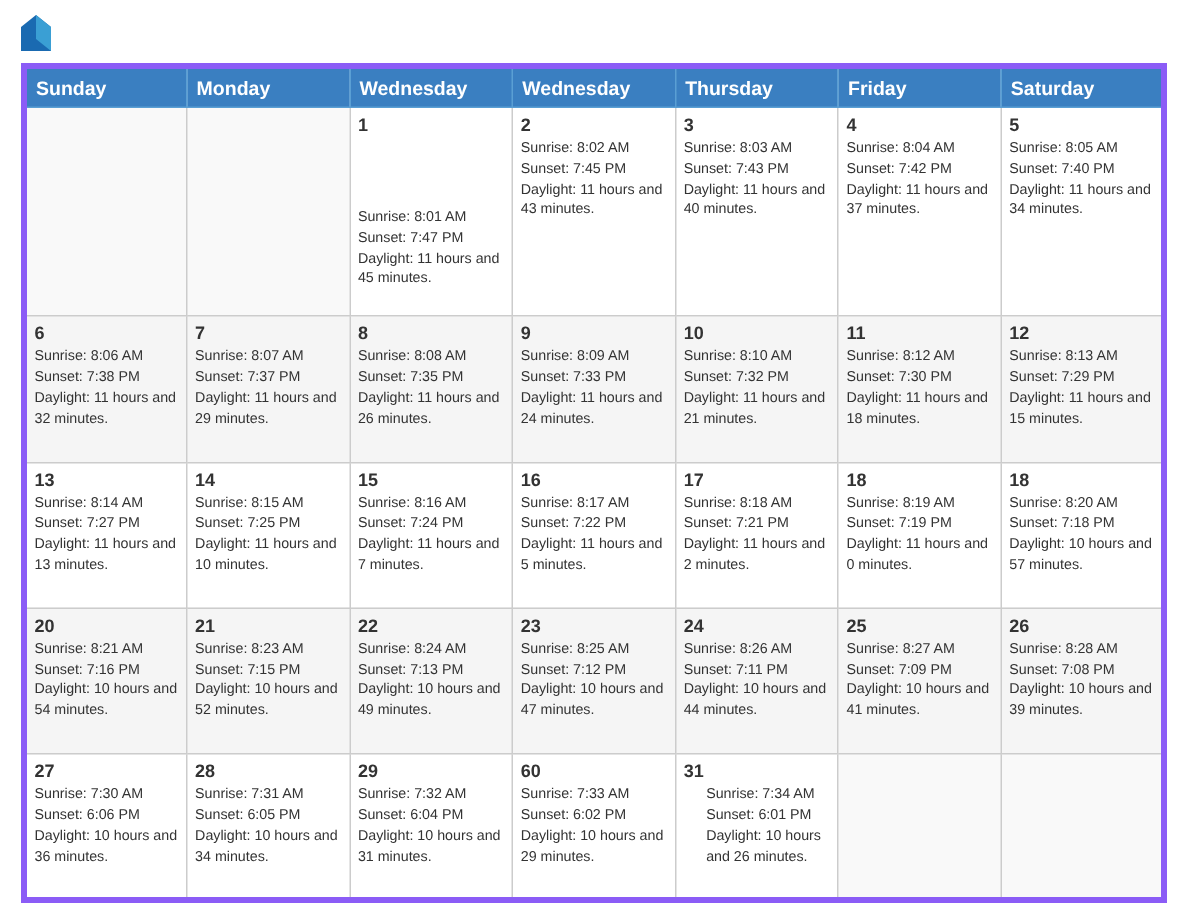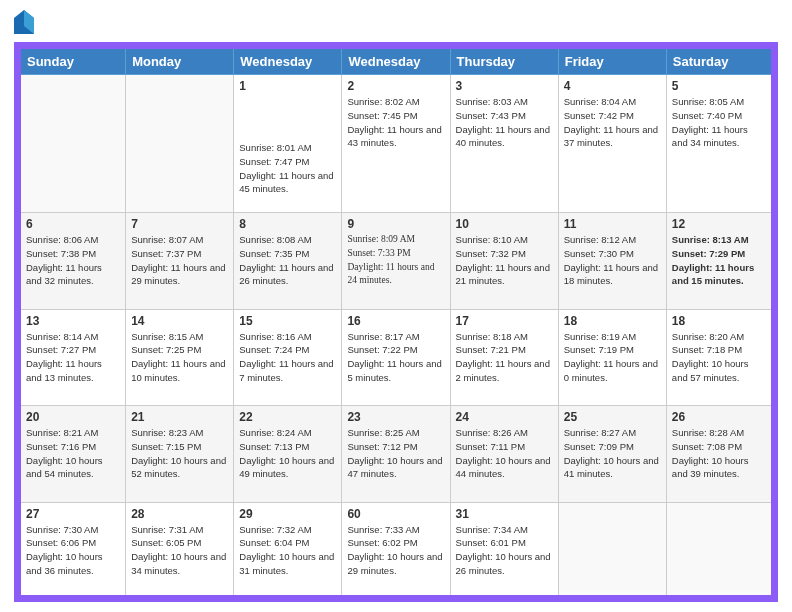--- a/index.html
+++ b/index.html
@@ -46,21 +46,21 @@
       font-size: 32px;
       color: #333;
       font-weight: normal;
     }
     .location-title {
       font-size: 14px;
       color: #555;
     }
     .calendar {
       flex: 1;
-      border: 7px solid #8b5cf6;
+      border: 4px solid #8b5cf6;
       border-collapse: collapse;
       width: 100%;
       table-layout: fixed;
     }
     .calendar th {
       background: #3a7fc1;
       color: #fff;
       text-align: left;
       padding: 5px 6px;
       font-size: 13px;
@@ -175,39 +175,39 @@
 Daylight: 11 hours and 29 minutes.</div>
           </td>
           <td>
             <span class="day-num">8</span>
             <div class="day-info" style="white-space: pre-line;">Sunrise: 8:08 AM
 Sunset: 7:35 PM
 Daylight: 11 hours and 26 minutes.</div>
           </td>
           <td>
             <span class="day-num">9</span>
-            <div class="day-info" style="white-space: pre-line; font-family: Liberation Serif, serif;">Sunrise: 8:09 AM
+            <div class="day-info" style="white-space: pre-line;">Sunrise: 8:09 AM
 Sunset: 7:33 PM
 Daylight: 11 hours and 24 minutes.</div>
           </td>
           <td>
             <span class="day-num">10</span>
             <div class="day-info" style="white-space: pre-line;">Sunrise: 8:10 AM
 Sunset: 7:32 PM
 Daylight: 11 hours and 21 minutes.</div>
           </td>
           <td>
             <span class="day-num">11</span>
             <div class="day-info" style="white-space: pre-line;">Sunrise: 8:12 AM
 Sunset: 7:30 PM
 Daylight: 11 hours and 18 minutes.</div>
           </td>
           <td>
             <span class="day-num">12</span>
-            <div class="day-info" style="white-space: pre-line; font-weight: bold;">Sunrise: 8:13 AM
+            <div class="day-info" style="white-space: pre-line;">Sunrise: 8:13 AM
 Sunset: 7:29 PM
 Daylight: 11 hours and 15 minutes.</div>
           </td>
         </tr>
         <tr>
           <td>
             <span class="day-num">13</span>
             <div class="day-info" style="white-space: pre-line;">Sunrise: 8:14 AM
 Sunset: 7:27 PM
 Daylight: 11 hours and 13 minutes.</div>
@@ -313,21 +313,21 @@
 Daylight: 10 hours and 31 minutes.</div>
           </td>
           <td>
             <span class="day-num">60</span>
             <div class="day-info" style="white-space: pre-line;">Sunrise: 7:33 AM
 Sunset: 6:02 PM
 Daylight: 10 hours and 29 minutes.</div>
           </td>
           <td>
             <span class="day-num">31</span>
-            <div class="day-info" style="white-space: pre-line;">Sunrise: 7:34 AM
+            <div class="day-info" style="white-space: pre-line; margin-left: 15px;">Sunrise: 7:34 AM
 Sunset: 6:01 PM
 Daylight: 10 hours and 26 minutes.</div>
           </td>
           <td class="empty"></td>
           <td class="empty"></td>
         </tr>
       </tbody>
   </table>
 </div>
 

